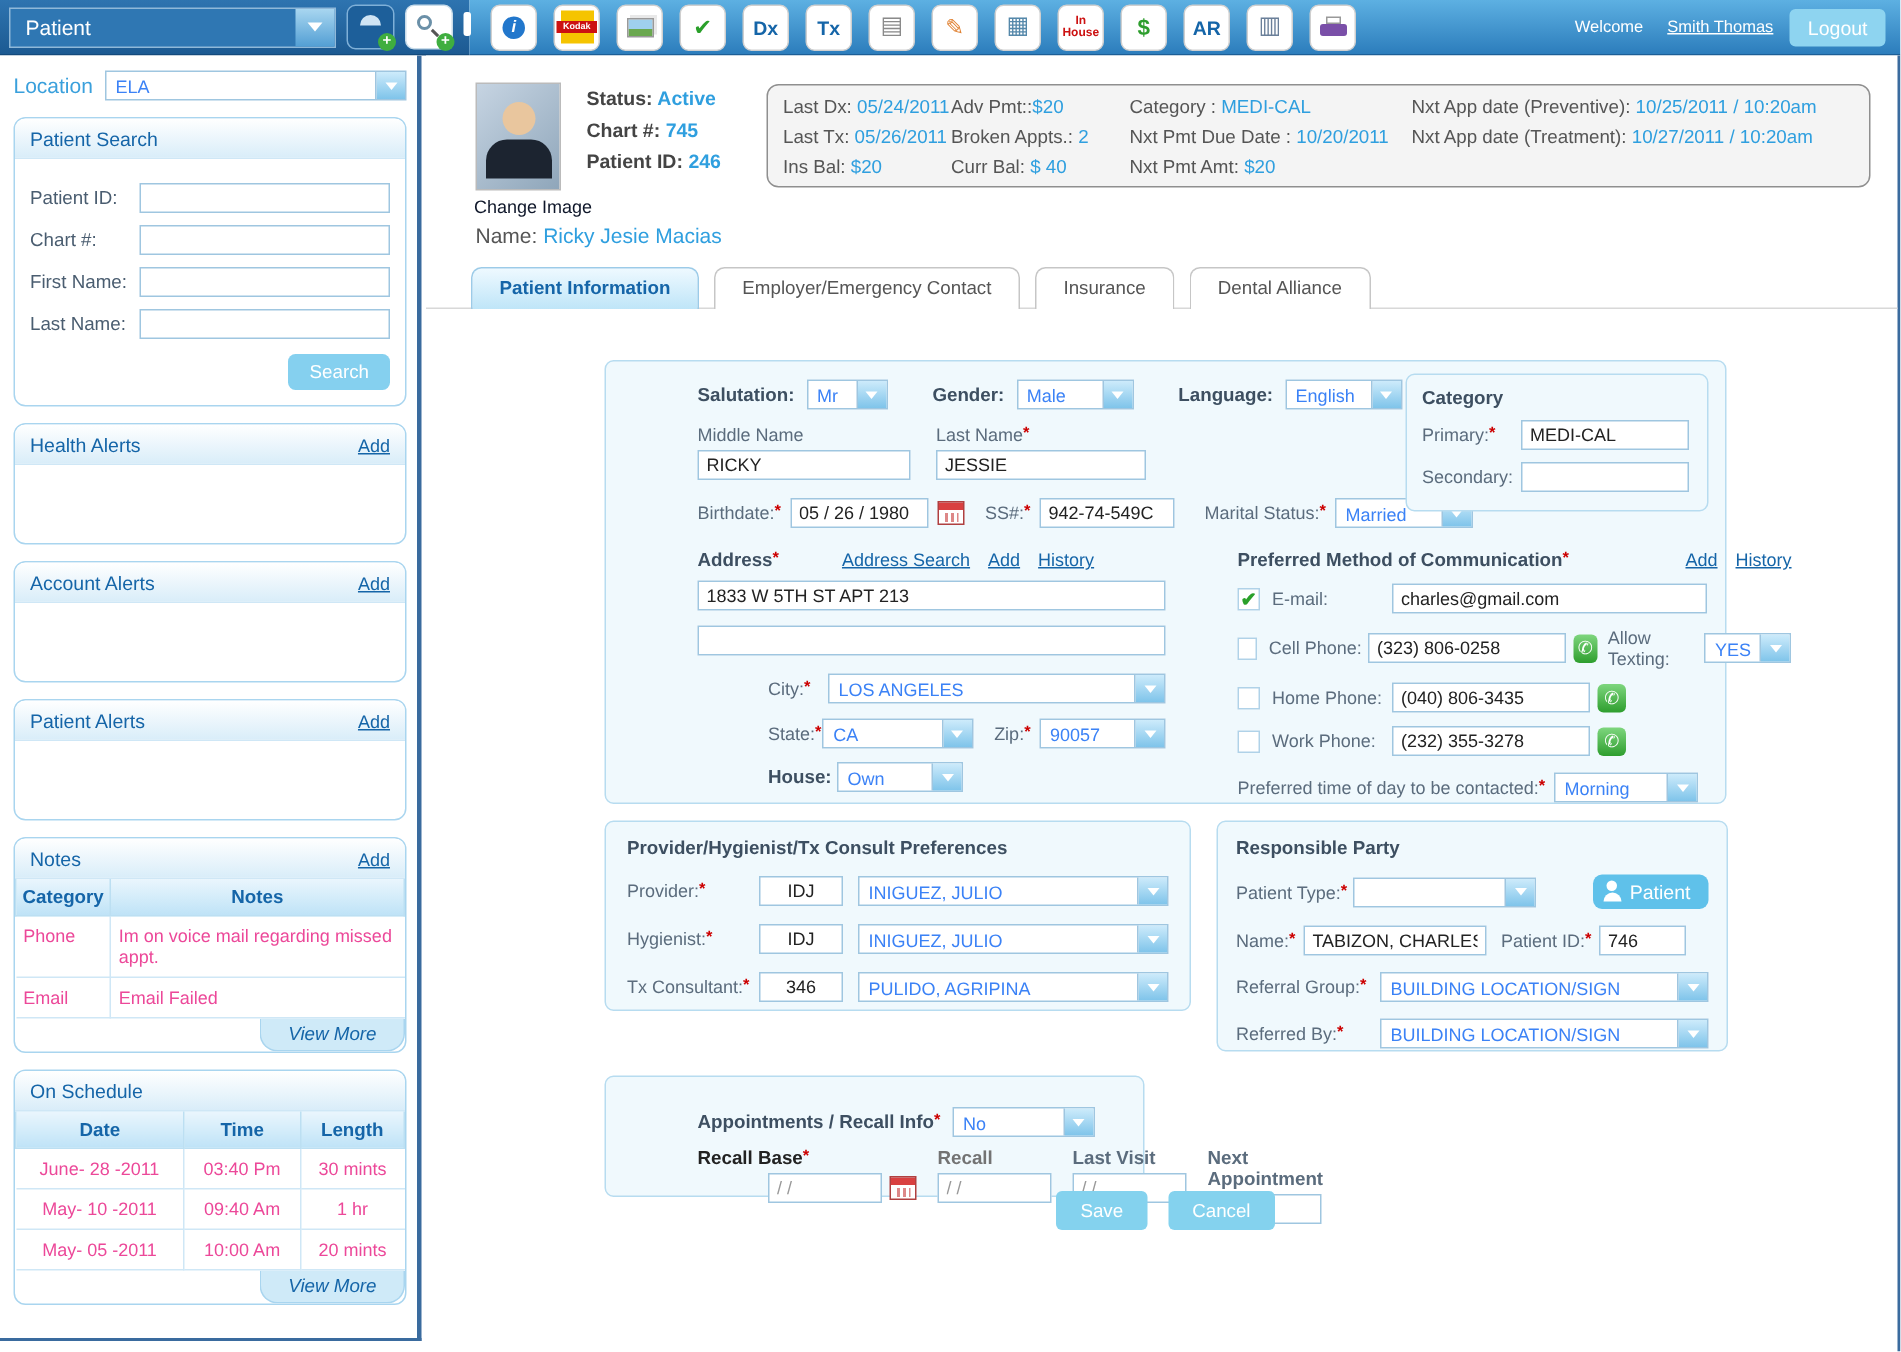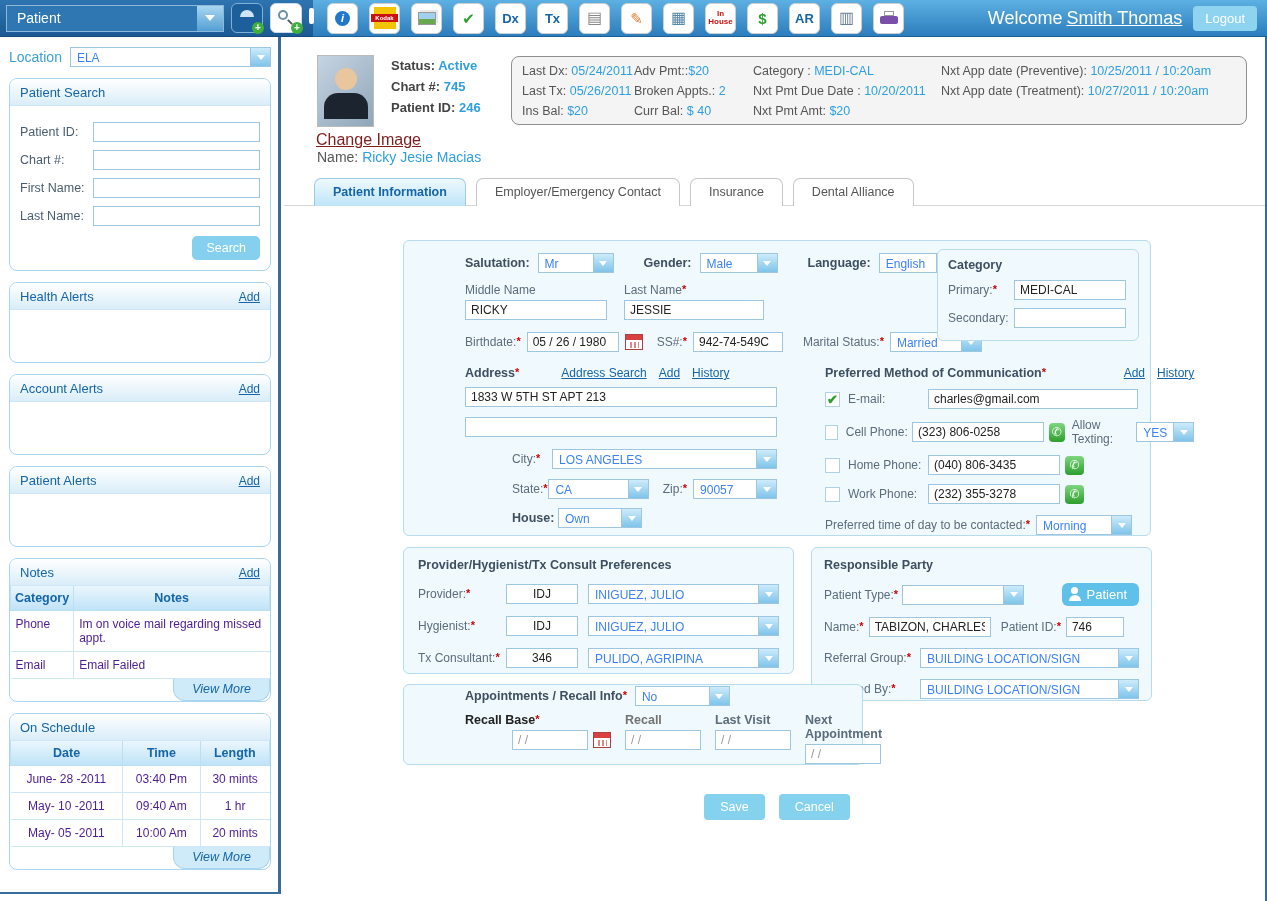--- a/index.html
+++ b/index.html
@@ -48,21 +48,21 @@
   .ic-check { color:#2aa02a; font-size:15px; }
   .ic-doc { color:#8a8a8a; font-size:16px; }
   .ic-edit { color:#e08030; font-size:15px; }
   .ic-billing { color:#5588aa; font-size:16px; }
   .ic-inhouse { color:#cc1111; font-weight:bold; font-size:8px; text-align:center; }
   .ic-pay { color:#2e9e2e; font-weight:bold; font-size:15px; }
   .ic-forms { color:#6a7f99; font-size:16px; }
   .ic-print { width:18px; height:14px; position:relative; }
   .ic-print .paper { width:10px; height:5px; background:#fff; border:1px solid #999; margin:0 auto; }
   .ic-print .bodyp { width:18px; height:8px; background:#7a4fa8; border-radius:2px; margin-top:0; }
-  .welcome-area { margin-left:auto; color:#fff; font-size:18px; display:flex; align-items:center; gap:4px; }
+  .welcome-area { margin-left:auto; color:#fff; font-size:11px; display:flex; align-items:center; gap:16px; }
   .user-link { text-decoration:underline; cursor:pointer; }
   .logout-btn { background:#8ed4f0; color:#fff; border:none; border-radius:4px; padding:5px 12px; font-size:13px; cursor:pointer; }
 
   
   .sidebar {
     position:absolute; left:0; top:37px; width:281px; height:857px;
     background:#fff; border-right:3px solid #3a6b9e; border-bottom:2px solid #3a6b9e;
     padding:10px 7px 0 9px;
   }
   .location-row { display:flex; align-items:center; gap:8px; margin-bottom:4px; }
@@ -77,34 +77,34 @@
   .sp-title { color:#1565a8; font-size:13px; }
   .add-link { color:#1565a8; text-decoration:underline; font-size:12px; cursor:pointer; }
   .ps-body { padding:8px 10px 10px; }
   .ps-row { display:flex; align-items:center; margin-top:8px; }
   .ps-row label { width:78px; color:#4a5d70; font-size:12.5px; }
   .ps-row input { flex:1; height:22px; border:1px solid #aed3ea; font-size:12px; padding:0 4px; }
   .search-btn { display:block; margin:10px 0 0 auto; background:#85d0ef; color:#fff; border:none; border-radius:5px; padding:5px 14px; font-size:12.5px; cursor:pointer; }
   .alert-body { height:52px; }
   table.side-tbl { width:100%; border-collapse:collapse; font-size:12px; }
   table.side-tbl th { background:linear-gradient(#eaf6fd,#bfe3f7); color:#1565a8; font-size:12.5px; padding:5px 4px; border:1px solid #bcdff2; border-top:none; }
-  table.side-tbl td { padding:6px 5px; border:1px solid #cfe7f6; color:#4c1d95; vertical-align:top; }
+  table.side-tbl td { padding:6px 5px; border:1px solid #cfe7f6; color:#ec4899; vertical-align:top; }
   table.side-tbl tr td:first-child { border-left:none; }
   table.side-tbl tr td:last-child { border-right:none; }
   .notes-cat { width:62px; }
   .view-more-row { display:flex; justify-content:flex-end;font-style:italic; }
   .view-more { background:#cfeaf8; border:1px solid #a9d5ef; border-top:none; border-radius:0 0 12px 12px; padding:3px 18px 4px; color:#1565a8; font-size:12.5px; cursor:pointer; }
   .sched-tbl td { text-align:center; }
 
   
   .main { position:absolute; left:284px; top:37px; right:0; bottom:0; background:#fff; border-right:2px solid #3a6b9e; }
   .avatar { position:absolute; left:33px; top:18px; width:57px; height:72px; border:1px solid #bbb; background:linear-gradient(135deg,#c6d4e2,#8fa6ba); overflow:hidden; }
   .avatar .head { width:22px; height:22px; border-radius:50%; background:#e9c69e; margin:12px auto 0; }
   .avatar .shoulders { width:44px; height:26px; border-radius:14px 14px 0 0; background:#1c2430; margin:3px auto 0; }
-  .change-image { position:absolute; left:32px; top:94px; color:#7f1d1d; text-decoration:underline; font-size:16px; cursor:pointer; }
+  .change-image { position:absolute; left:32px; top:94px; color:#0f172a; font-size:12px; cursor:pointer; }
   .status-block { position:absolute; left:107px; top:21px; }
   .status-line { margin-bottom:6px; font-size:13px; color:#444; font-weight:bold; }
   .status-line .val { color:#2f9fdf; }
   .summary-box { position:absolute; left:227px; top:19px; width:736px; height:69px; background:#f4f4f4; border:1px solid #8f8f8f; border-radius:8px; display:flex; padding:7px 0 0 10px; }
   .sum-col { display:flex; flex-direction:column; gap:6px; }
   .sum-c1 { width:112px; } .sum-c2 { width:119px; } .sum-c3 { width:188px; } .sum-c4 { width:300px; }
   .sum-item { font-size:12.5px; color:#555; white-space:nowrap; }
   .sum-item .val { color:#2f9fdf; }
   .name-line { position:absolute; left:33px; top:112px; font-size:14px; color:#555; }
   .name-line .val { color:#2f9fdf; }
@@ -131,28 +131,28 @@
   .addr-head { display:flex; align-items:baseline; }
   .lnk { color:#1565a8; text-decoration:underline; font-size:12px; cursor:pointer; }
   .comm-col { flex:1; margin-left:48px; }
   .cb { width:15px; height:15px; border:1px solid #b0d2e8; background:#fff; display:flex; align-items:center; justify-content:center; color:#2aa02a; font-size:13px; font-weight:bold; cursor:pointer; }
   .comm-row { display:flex; align-items:center; margin-top:9px; }
   .comm-row .glbl { width:80px; margin-left:8px; }
   .phone-btn { width:19px; height:19px; margin-left:5px; border-radius:4px; background:linear-gradient(#7ed67e,#2e9e2e); color:#fff; font-size:12px; text-align:center; line-height:19px; cursor:pointer; }
   .pbox { left:119px; top:510px; width:391px; height:127px; padding:10px 14px; }
   .prow { display:flex; align-items:center; margin-top:12px; }
   .prow .glbl { width:88px; }
-  .prow input.code { width:72px; text-align:center; margin-right:10px; }
+  .prow input.code { width:56px; text-align:center; margin-right:10px; }
   .rbox { left:527px; top:510px; width:341px; height:154px; padding:10px 12px; }
   .rrow { display:flex; align-items:center; margin-top:11px; }
   .patient-btn { margin-left:auto; background:#5fc1ea; border:none; border-radius:6px; color:#fff; font-size:13px; padding:4px 12px 4px 6px; display:flex; align-items:center; gap:5px; cursor:pointer; }
   .pb-person { position:relative; width:14px; height:15px; }
   .pb-person .head { width:7px; height:7px; border-radius:50%; background:#fff; margin:0 auto; }
   .pb-person .bust { width:12px; height:6px; border-radius:6px 6px 0 0; background:#fff; margin:1px auto 0; }
-  .abox { left:119px; top:647px; width:460px; height:81px; padding:1px 14px; }
+  .abox { left:119px; top:680px; width:360px; height:81px; padding:20px 14px; }
   .acol { display:flex; flex-direction:column; margin-right:14px; }
   .acol .fin { width:76px; color:#999; }
   .actions { position:absolute; left:119px; top:757px; width:748px; display:flex; justify-content:center; gap:14px; }
   .act-btn { background:#84d2ee; color:#fff; border:none; border-radius:4px; padding:6px 16px; font-size:12.5px; cursor:pointer; }
 </style>
 </head>
 <body>
 
 <div class="topbar-left">
   <div class="module-dd">
@@ -407,21 +407,21 @@
         <input class="fin" style="width: 112px;" value="MEDI-CAL">
       </div>
       <div class="cat-row">
         <span class="glbl">Secondary:</span>
         <input class="fin" style="width: 112px;" value="">
       </div>
     </div>
 
     <div class="frow" style="gap:8px;">
       <span class="blbl">Salutation:</span>
-      <div class="dd" style="width:76px">
+      <div class="dd" style="width:54px">
           <span class="dd-val">Mr</span>
           <span class="dd-btn">
             <span class="tri"></span>
           </span>
         </div>
       <span class="blbl" style="margin-left:22px">Gender:</span>
       <div class="dd" style="width:78px">
           <span class="dd-val">Male</span>
           <span class="dd-btn">
             <span class="tri"></span>

